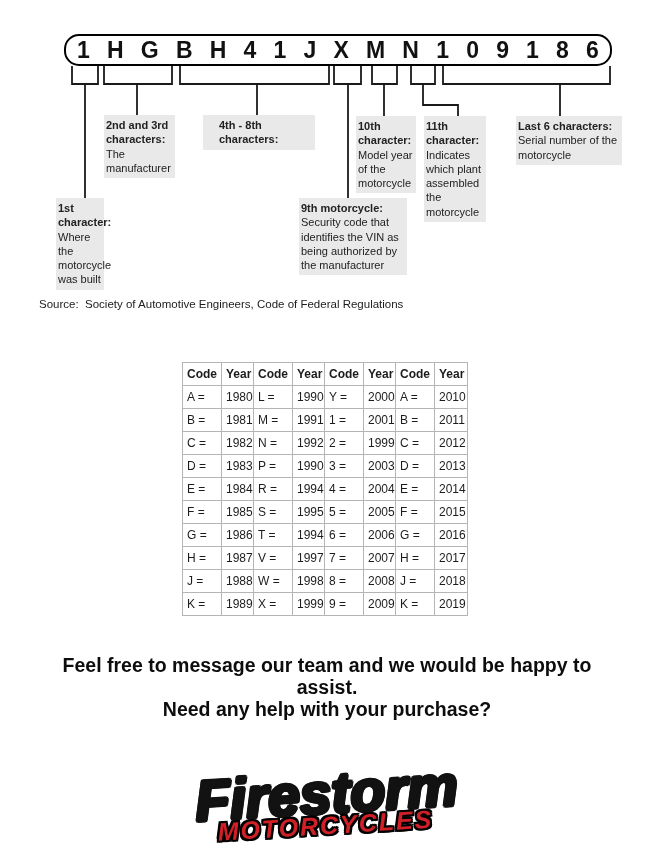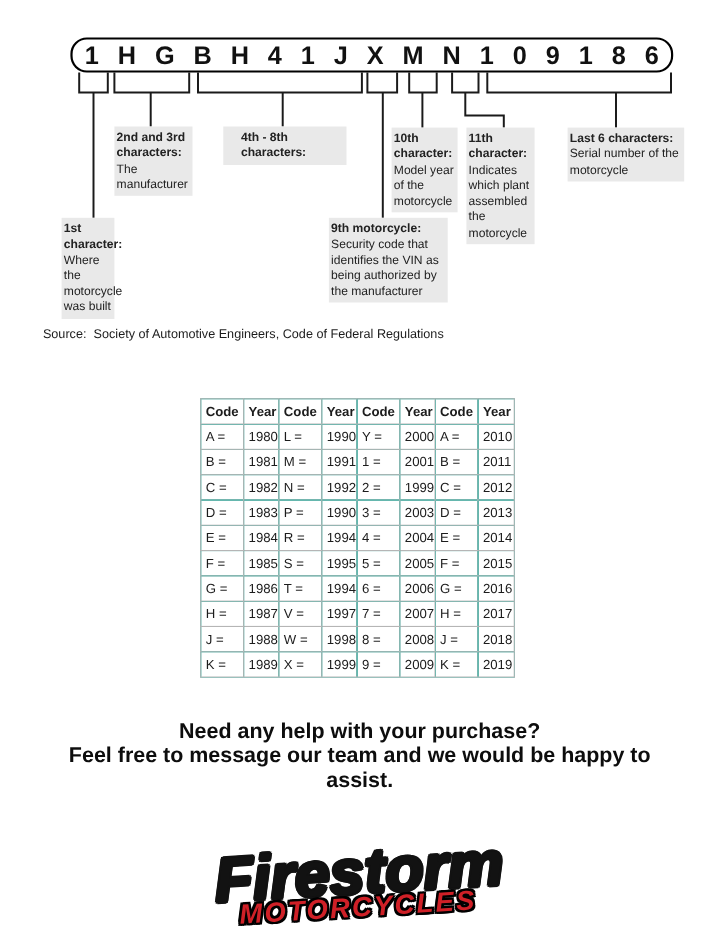--- a/index.html
+++ b/index.html
@@ -277,22 +277,22 @@
           <td>1999</td>
           <td>9 =</td>
           <td>2009</td>
           <td>K =</td>
           <td>2019</td>
         </tr>
       </tbody>
   </table>
 
   <div class="help">
+    <div>Feel free to message our team and we would be happy to assist.</div>
     <div>Need any help with your purchase?</div>
-    <div>Feel free to message our team and we would be happy to assist.</div>
   </div>
 
   <div class="logo">
     <div class="logo-main">Firestorm</div>
     <div class="logo-sub" style="color: rgb(207, 32, 39);">MOTORCYCLES</div>
   </div>
 
 </div>
 
 </body></html>

